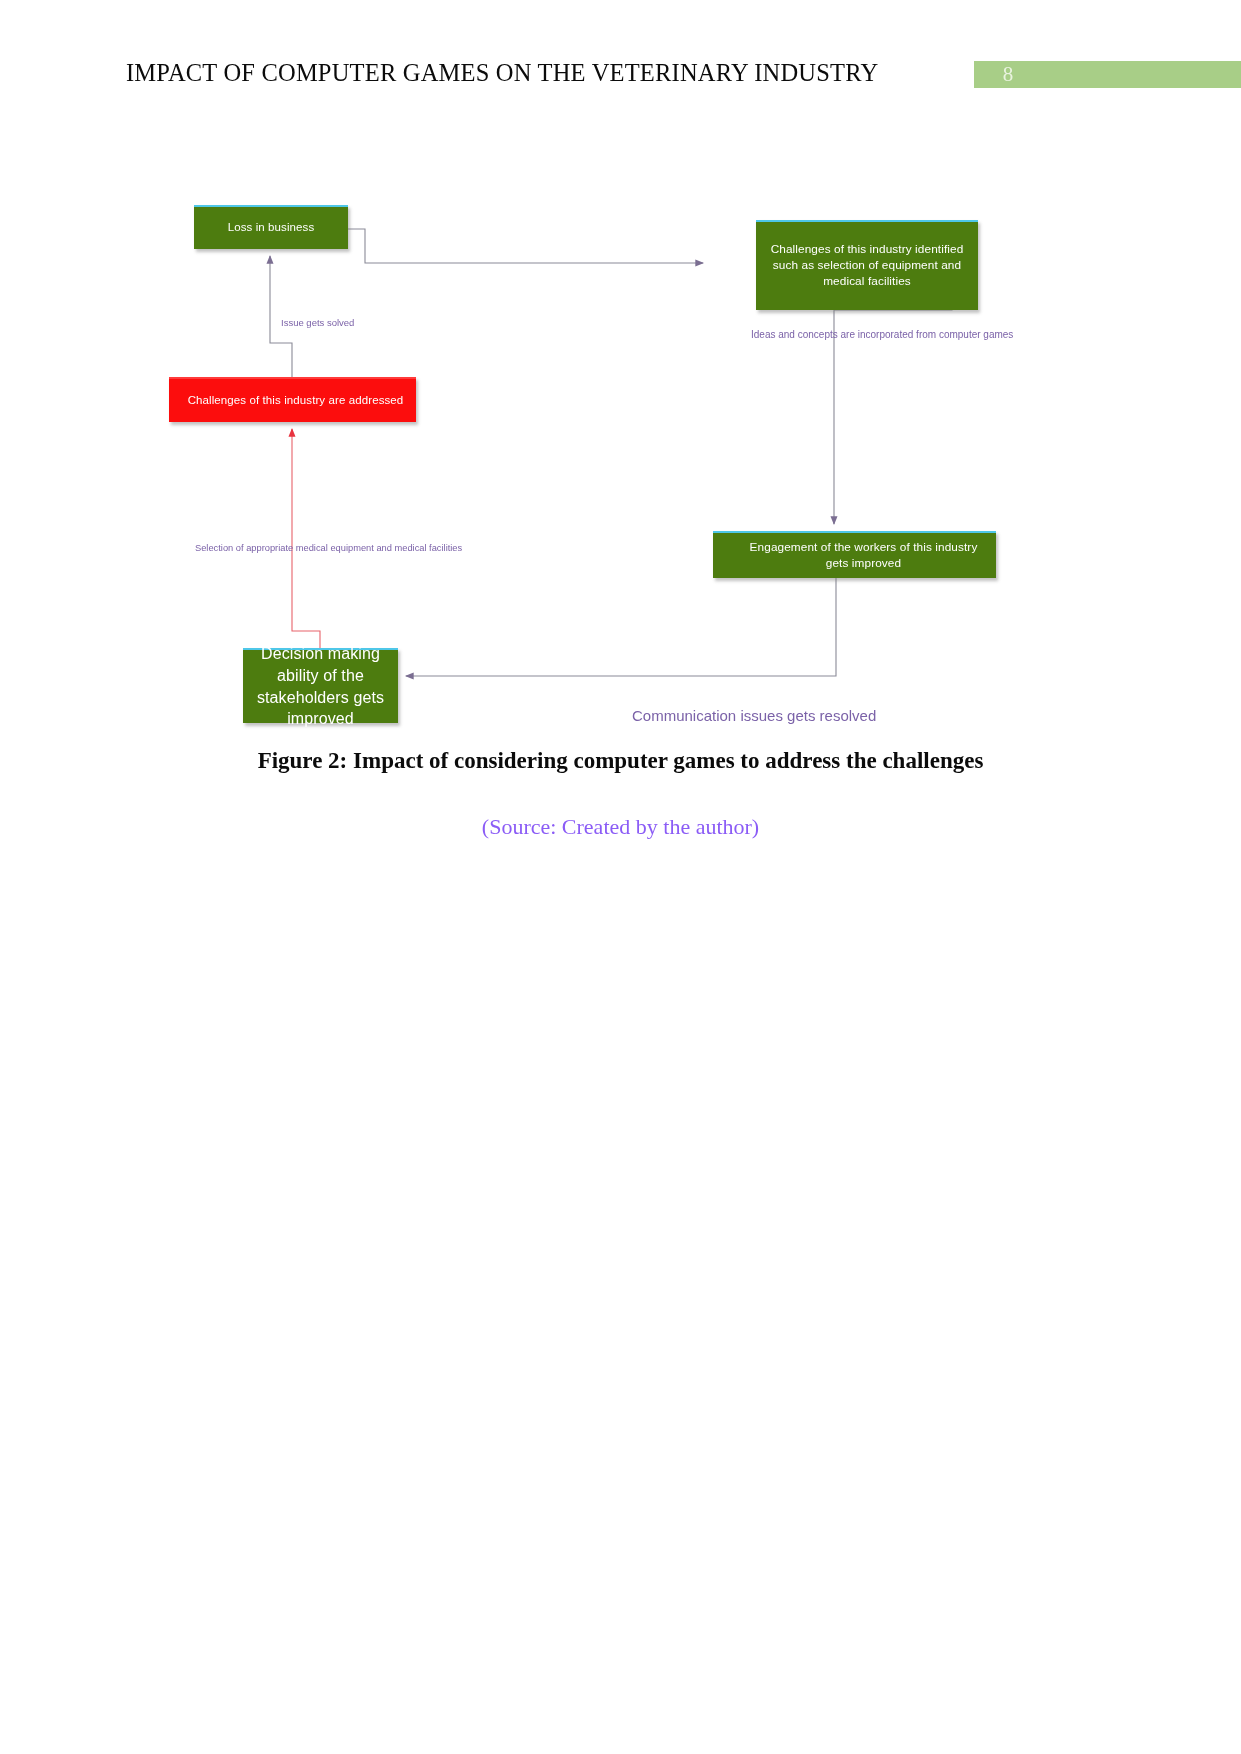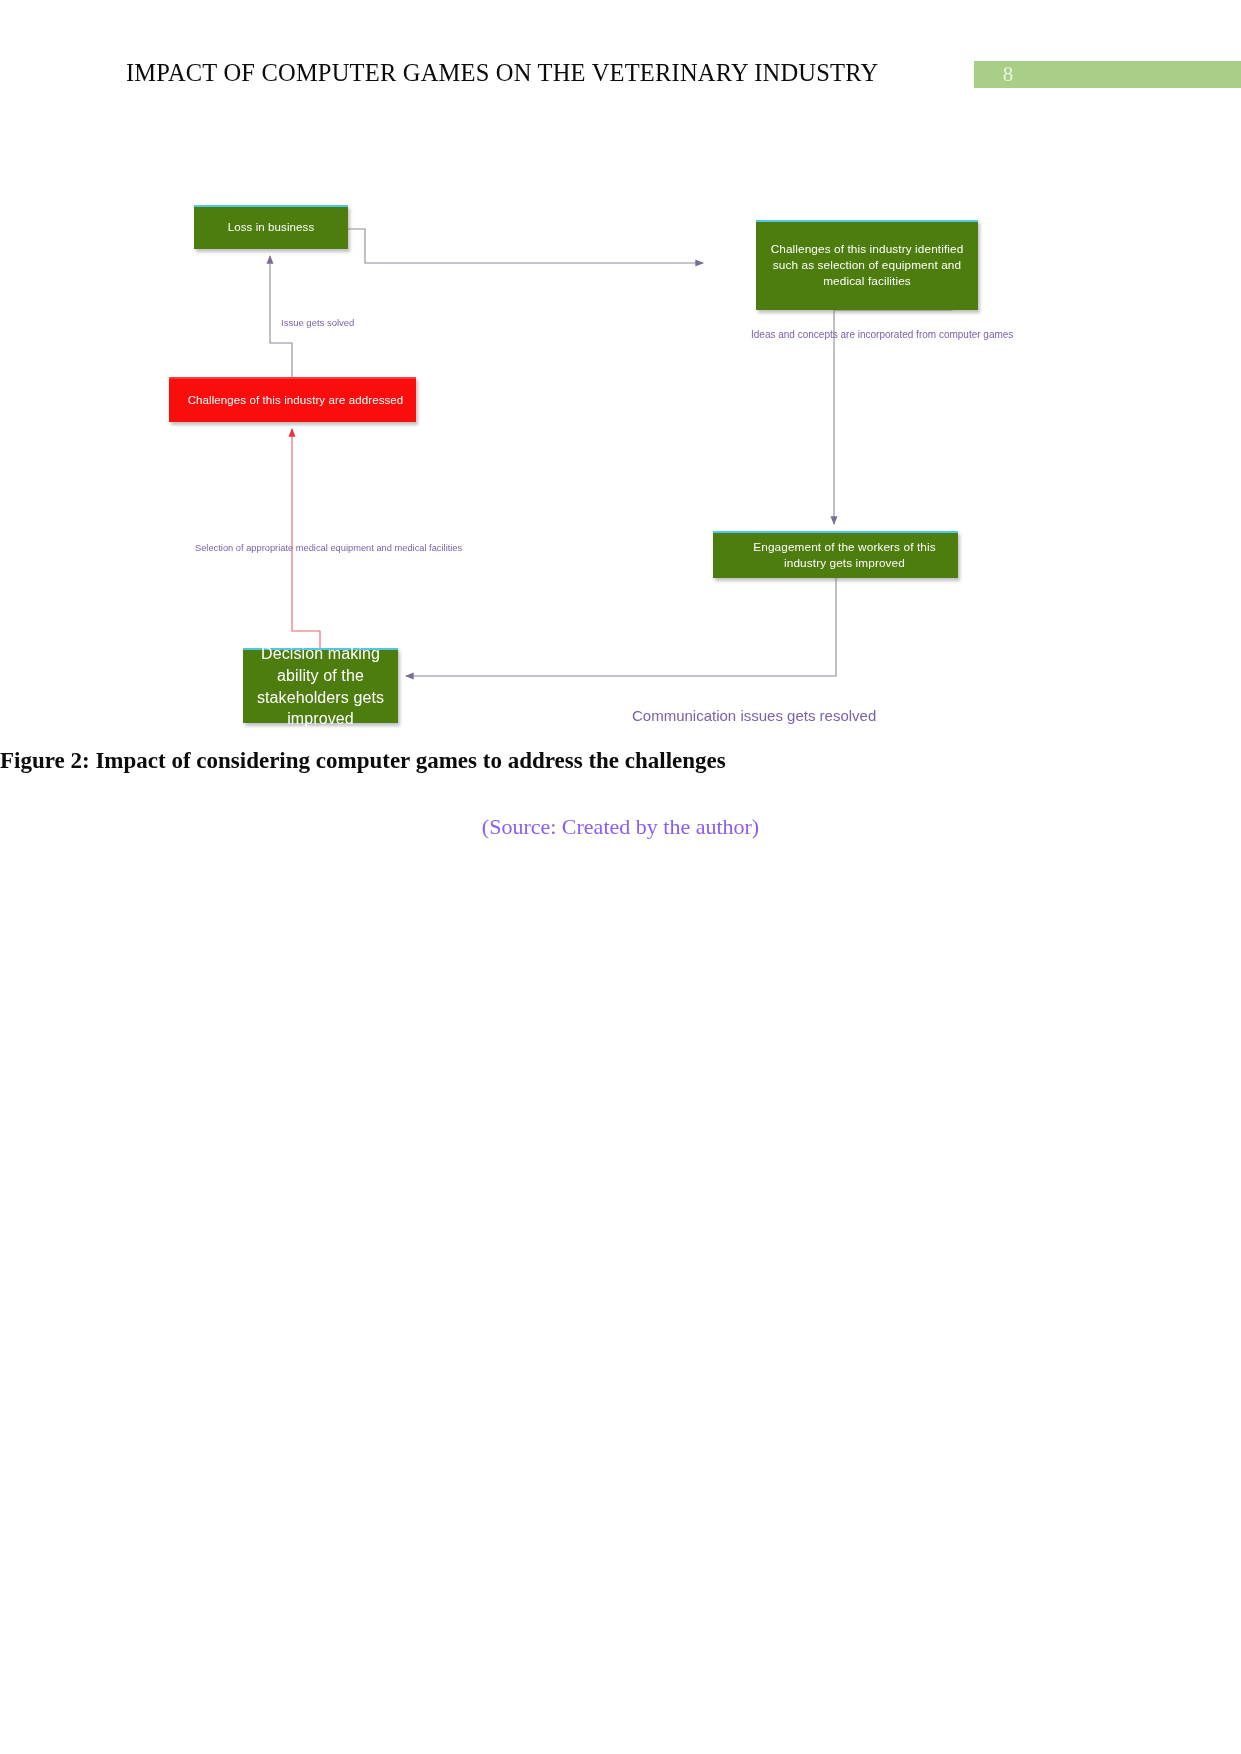--- a/index.html
+++ b/index.html
@@ -91,41 +91,42 @@
   .node-label {
     display: block;
     padding: 0 8px;
     line-height: 1.35;
   }
 
   
   #node-loss          { left: 194px; top: 205px; width: 154px; height: 44px; font-size: 11.5px; }
   #node-challenges-id { left: 756px; top: 220px; width: 222px; height: 90px; font-size: 11.8px; }
   #node-addressed     { left: 169px; top: 377px; width: 247px; height: 45px; font-size: 11.5px; padding-left: 6px; }
-  #node-engagement    { left: 713px; top: 531px; width: 245px; height: 47px; font-size: 11.8px; padding-left: 18px; }
+  #node-engagement    { left: 713px; top: 531px; width: 283px; height: 47px; font-size: 11.8px; padding-left: 18px; }
   #node-decision      { left: 243px; top: 648px; width: 155px; height: 75px; font-size: 16px; }
 
   .edge-label {
     position: absolute;
     font-family: "Liberation Sans", sans-serif;
     color: #7b62a8;
     white-space: nowrap;
     padding-left: 48px;
   }
   #label-issue-solved      { left: 233px; top: 317px; font-size: 9.5px; }
   #label-ideas             { left: 703px; top: 329px; font-size: 10px; }
   #label-selection         { left: 147px; top: 543px; font-size: 9.3px; }
   #label-communication     { left: 584px; top: 671px; font-size: 15px; margin-top: 36px; }
 
   
   #figure-caption {
     position: absolute;
     left: 0;
     top: 748px;
     width: 1241px;
+    text-align: center;
     font-family: "Liberation Serif", serif;
     font-size: 23px;
     font-weight: bold;
     color: #0b0b0b;
   }
   #figure-source {
     position: absolute;
     left: 0;
     top: 814px;
     width: 1241px;

